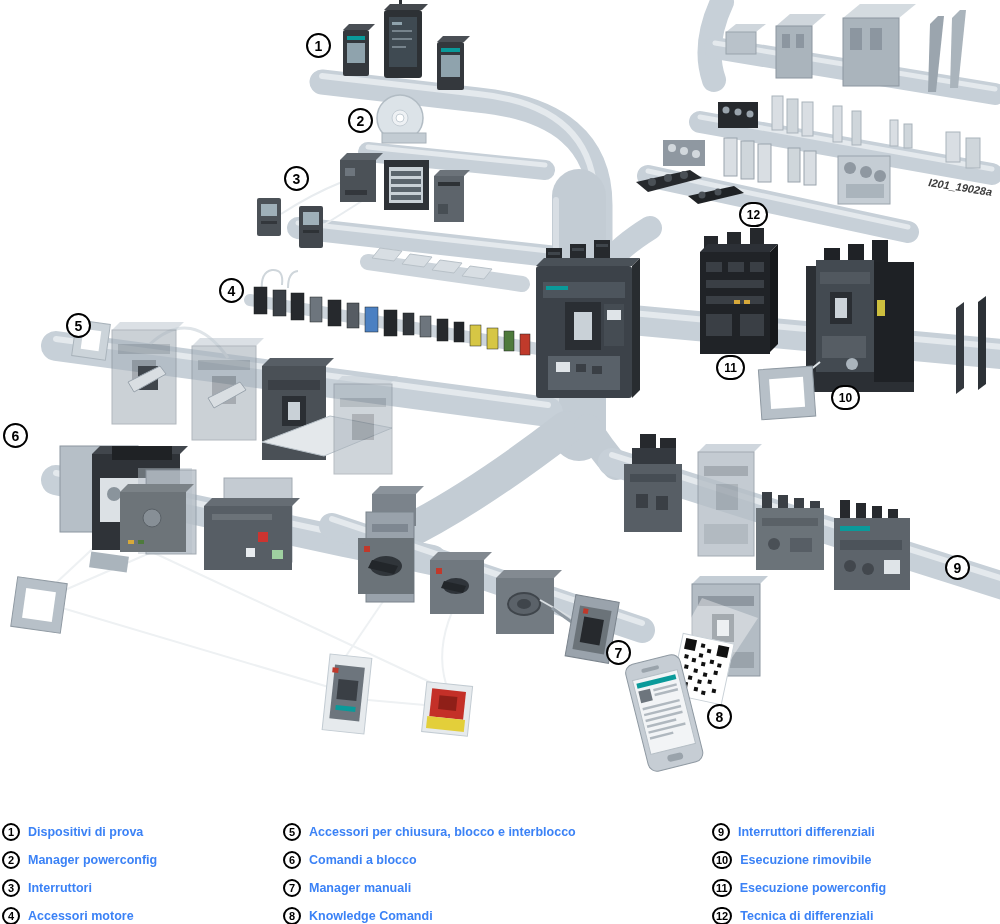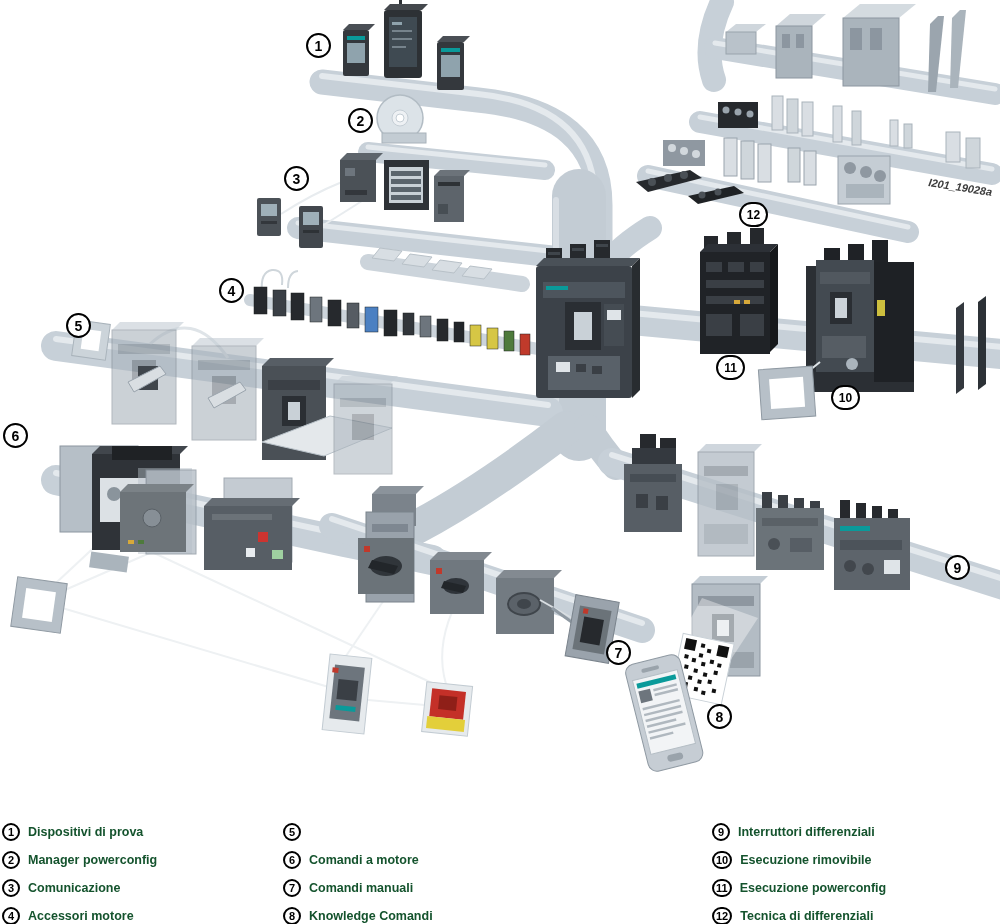--- a/index.html
+++ b/index.html
@@ -13,21 +13,21 @@
            font-weight:bold;font-size:14px;color:#000;z-index:6;}
   .callout.wide{width:29px;border-radius:13px;font-size:12px;}
   
   .legend{position:absolute;left:0;top:818px;width:1000px;height:106px;background:#fff;z-index:4;}
   .legend-col{position:absolute;top:0;}
   .legend-row{display:flex;align-items:center;height:28px;}
   .legend-num{flex:0 0 auto;min-width:18px;height:18px;box-sizing:border-box;padding:0 2px;
               border:2px solid #000;border-radius:10px;background:#fff;
               display:flex;align-items:center;justify-content:center;
               font-weight:bold;font-size:11px;color:#000;}
-  .legend-label{margin-left:8px;font-weight:bold;font-size:12.5px;color:#14532d;white-space:nowrap;}
+  .legend-label{margin-left:8px;font-weight:bold;font-size:12.5px;color:#3b82f6;white-space:nowrap;}
 </style>
 </head>
 <body>
 
 <div class="stage">
 
 <svg class="diagram-svg" width="1000" height="818" viewBox="0 0 1000 818">
 
   <g fill="none" stroke-linecap="round" stroke-linejoin="round">
 
@@ -543,38 +543,39 @@
     <div class="legend-row">
       <span class="legend-num">1</span>
       <span class="legend-label">Dispositivi di prova</span>
     </div>
     <div class="legend-row">
       <span class="legend-num">2</span>
       <span class="legend-label">Manager powerconfig</span>
     </div>
     <div class="legend-row">
       <span class="legend-num">3</span>
-      <span class="legend-label">Comunicazione</span>
+      <span class="legend-label">Interruttori</span>
     </div>
     <div class="legend-row">
       <span class="legend-num">4</span>
       <span class="legend-label">Accessori motore</span>
     </div>
   </div>
   <div class="legend-col" style="left:283px">
     <div class="legend-row">
       <span class="legend-num">5</span>
+      <span class="legend-label">Accessori per chiusura, blocco e interblocco</span>
     </div>
     <div class="legend-row">
       <span class="legend-num">6</span>
-      <span class="legend-label">Comandi a motore</span>
+      <span class="legend-label">Comandi a blocco</span>
     </div>
     <div class="legend-row">
       <span class="legend-num">7</span>
-      <span class="legend-label">Comandi manuali</span>
+      <span class="legend-label">Manager manuali</span>
     </div>
     <div class="legend-row">
       <span class="legend-num">8</span>
       <span class="legend-label">Knowledge Comandi</span>
     </div>
   </div>
   <div class="legend-col" style="left:712px">
     <div class="legend-row">
       <span class="legend-num">9</span>
       <span class="legend-label">Interruttori differenziali</span>

